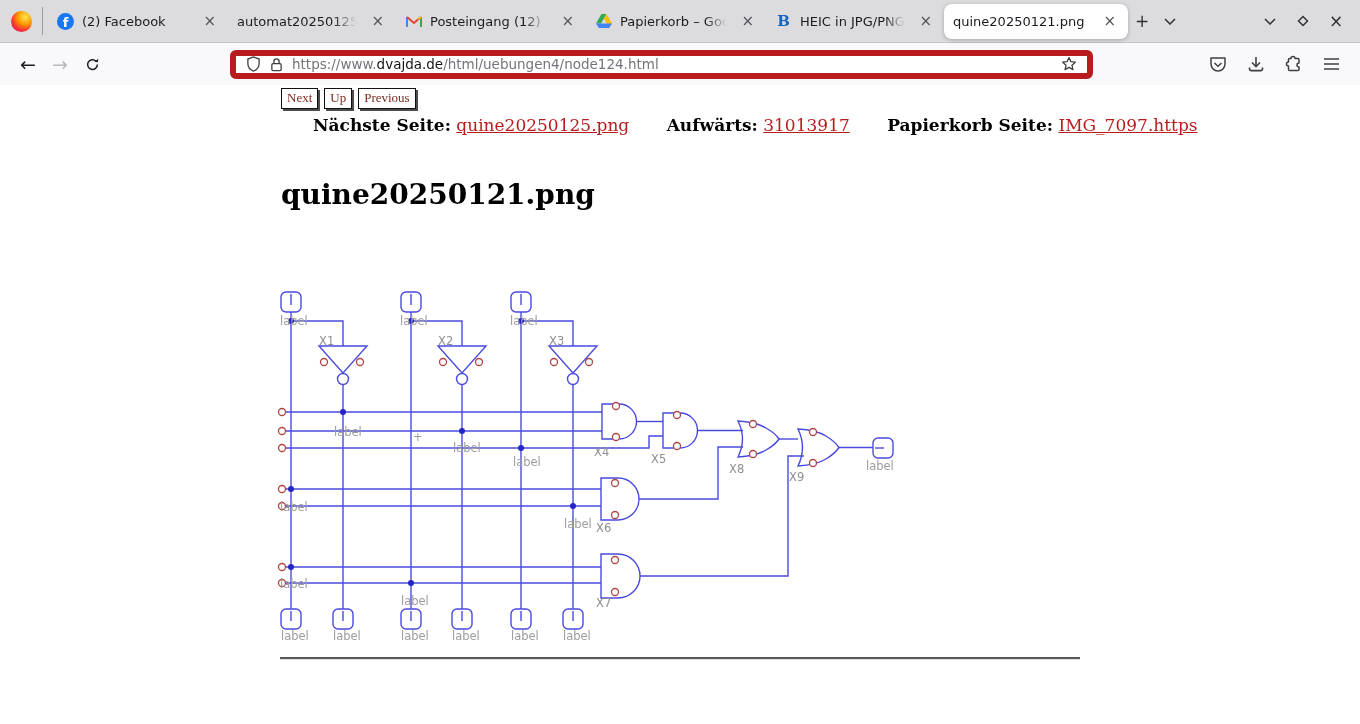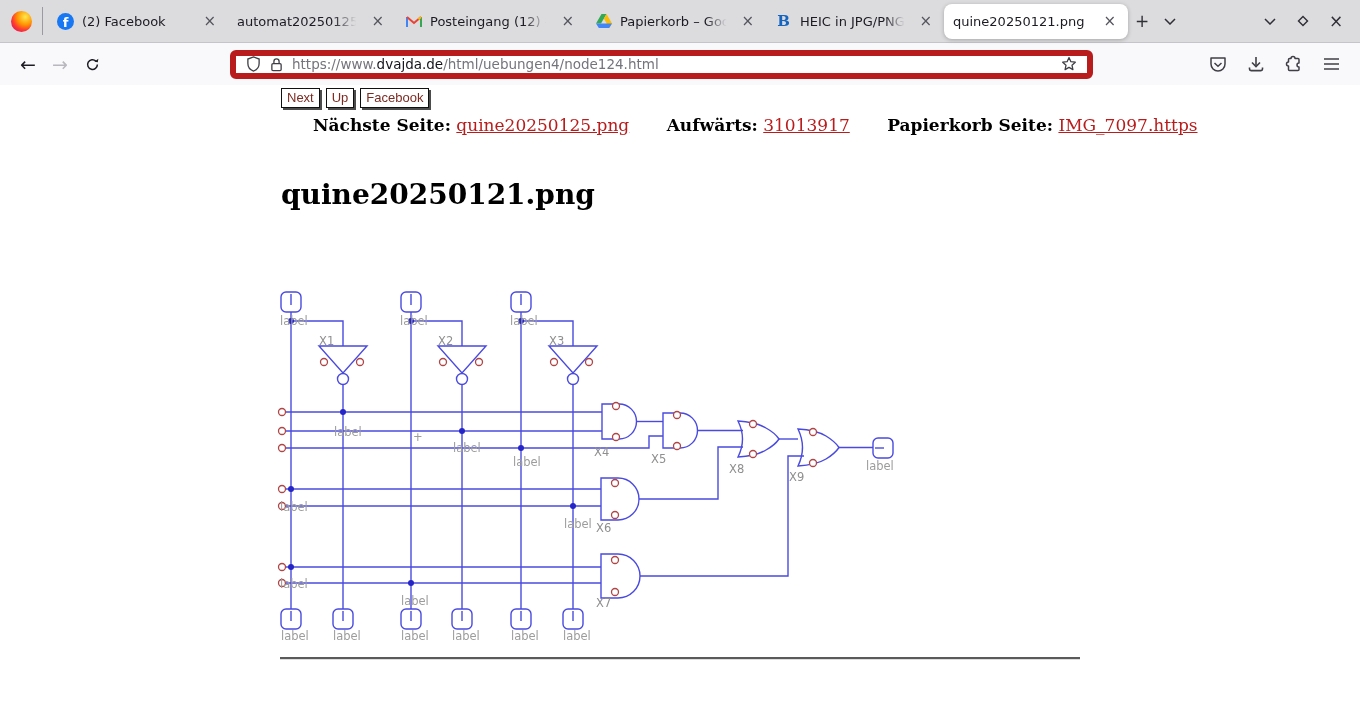--- a/index.html
+++ b/index.html
@@ -41,21 +41,21 @@
   .url-text { color:#74747c; white-space:nowrap; }
   .url-text b { color:#15141a; font-weight:normal; }
   .star { margin-left:auto; }
   .right-icons { display:flex; align-items:center; gap:20px; margin-left:auto; padding-right:8px; }
   svg.ic { display:block; }
 
   
   .page { position:relative; height:638px; background:#fff; }
   .btnrow { position:absolute; left:281px; top:3px; display:flex; gap:6px; }
   .navbtn { font-size:13px; color:#7b2b22; background:#fff; border:1px solid #101010;
-            box-shadow:2px 2px 0 #4c4c4c; padding:1px 5px 2px; font-family:Liberation Sans, sans-serif; }
+            box-shadow:2px 2px 0 #4c4c4c; padding:1px 5px 2px; font-family:Liberation Serif, serif; }
   .navline { position:absolute; left:281px; top:30px; font-family:"DejaVu Serif",serif;
              font-size:17px; color:#000; }
   .navline b { font-weight:bold;margin-left:32px; }
   .navline a { color:#b91c1c; text-decoration:underline; }
   h1.title { position:absolute; left:281px; top:93px; font-family:"DejaVu Serif",serif;
              font-size:28px; font-weight:bold; color:#000; }
   .circuit { position:absolute; left:270px; top:197px; }
   .rule { position:absolute; left:280px; top:572px; width:800px; height:3px;
           background:#5a5a5a; border-bottom:1px solid #ddd; }
 
@@ -195,21 +195,21 @@
       </svg>
     </div>
   </div>
 </div>
 
 <div class="page">
 
   <div class="btnrow">
     <button class="navbtn">Next</button>
     <button class="navbtn">Up</button>
-    <button class="navbtn">Facebook</button>
+    <button class="navbtn">Previous</button>
   </div>
 
   <div class="navline">
     <b>Nächste Seite:</b>
     <a href="#">quine20250125.png</a>
     <b>Aufwärts:</b>
     <a href="#">31013917</a>
     <b>Papierkorb Seite:</b>
     <a href="#">IMG_7097.https</a>
   </div>

